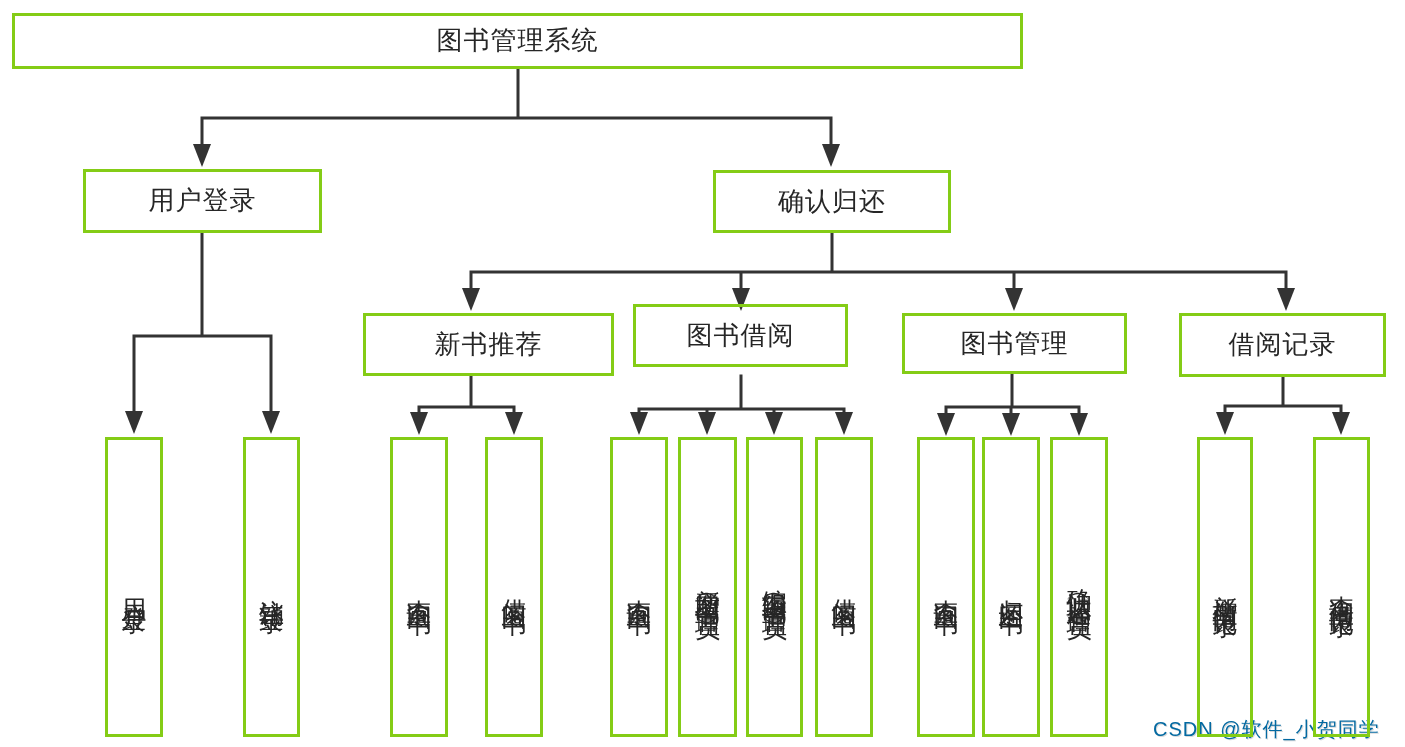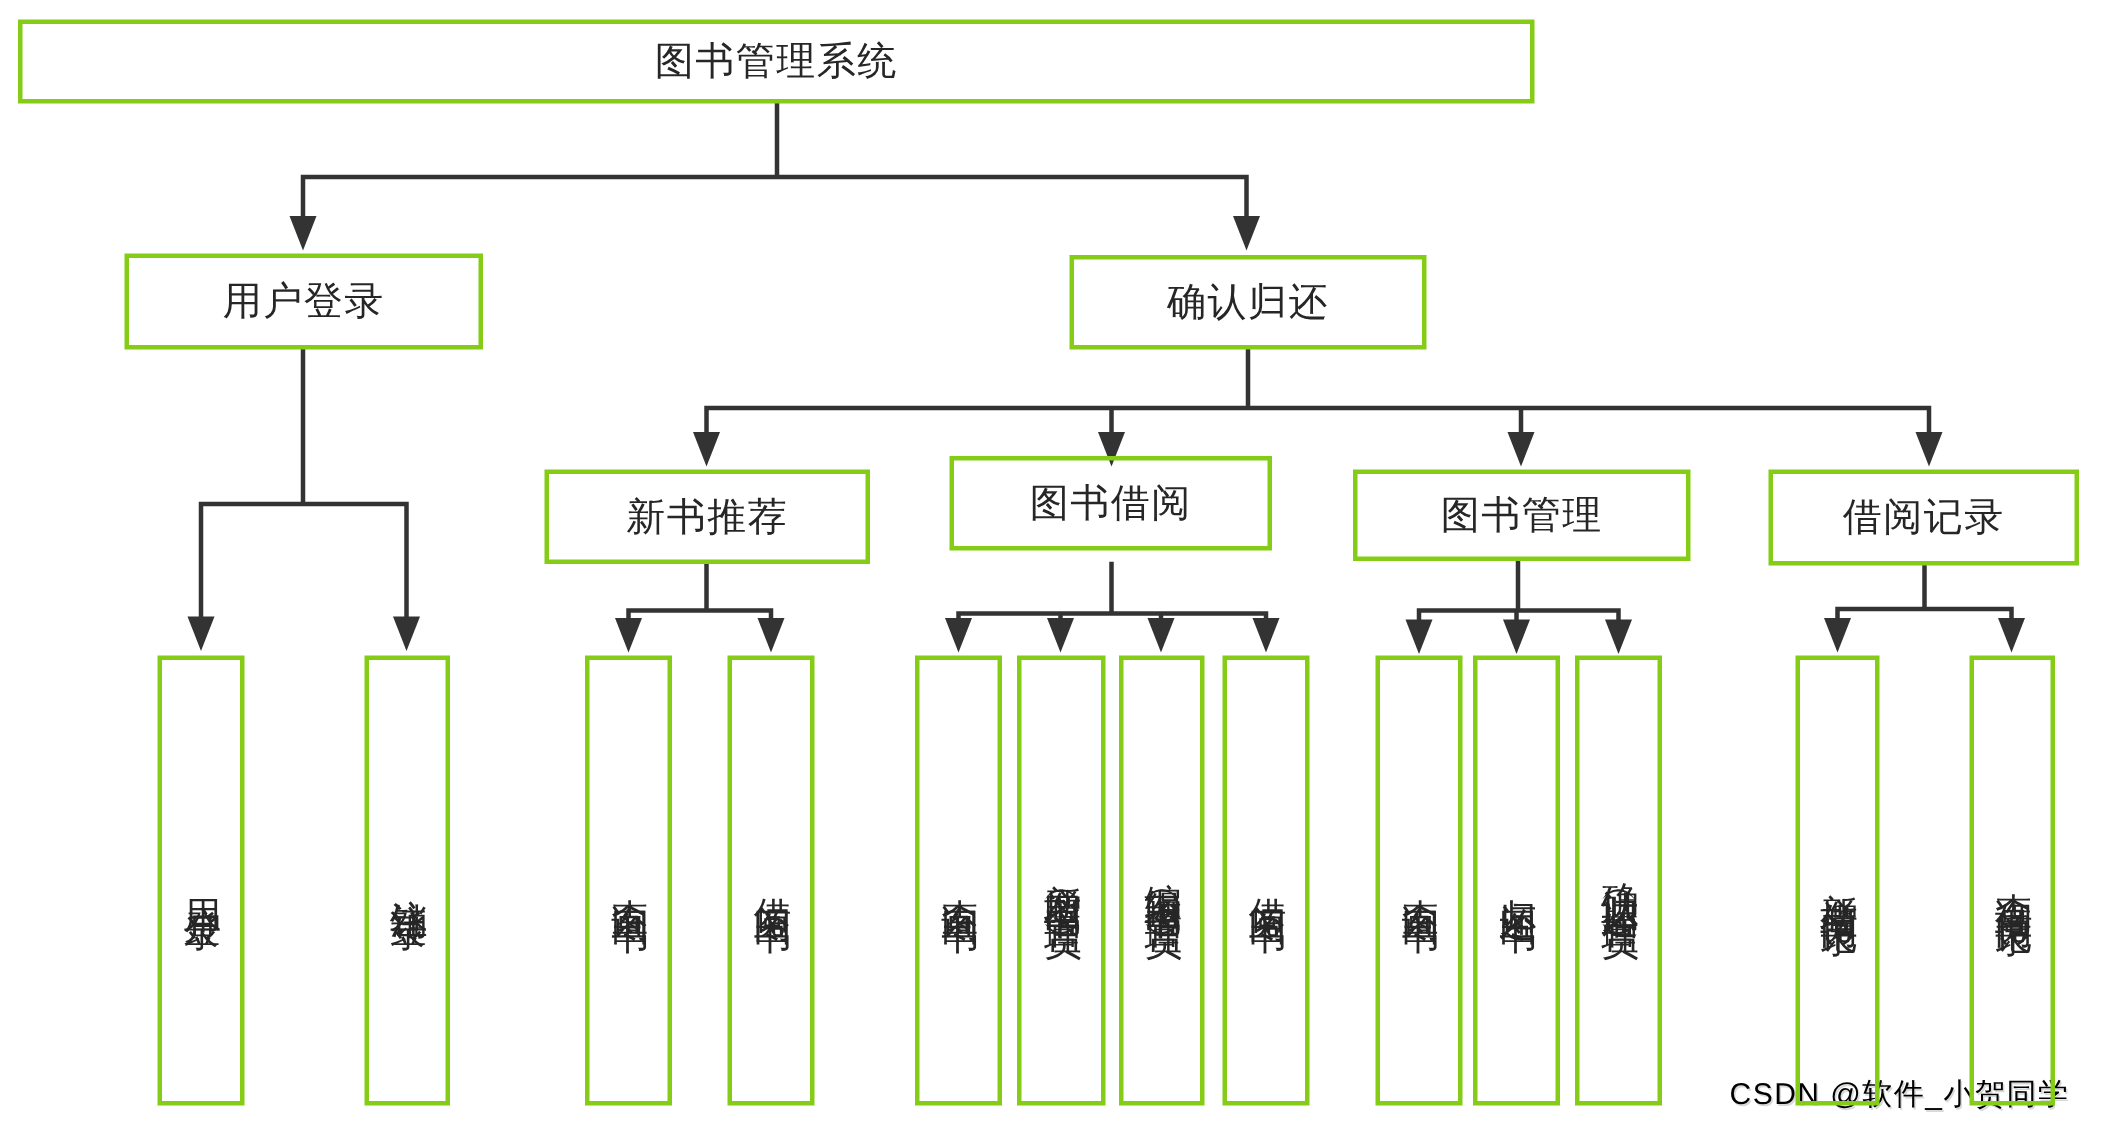--- a/index.html
+++ b/index.html
@@ -12,21 +12,21 @@
     position:absolute;box-sizing:border-box;border:3px solid #84cc16;background:transparent;
     display:flex;align-items:center;justify-content:center;z-index:3;
   }
   .lbl{font-size:26px;color:#262626;letter-spacing:1px;white-space:nowrap;line-height:1.2;}
   .v .lbl{
     writing-mode:vertical-rl;text-orientation:mixed;
     font-size:25px;letter-spacing:4px;line-height:1;white-space:normal;
   }
   .watermark{
     position:absolute;left:1153px;top:716px;z-index:1;
-    font-size:20px;color:#000000;letter-spacing:1px;
+    font-size:20px;color:#0369a1;letter-spacing:1px;
     text-shadow:1px 1px 0 rgba(140,145,150,0.35);
     white-space:nowrap;
   }
 </style>
 </head>
 <body>
 
 <div class="stage">
 
   <svg class="connectors" width="1405" height="747" viewBox="0 0 1405 747">
@@ -66,21 +66,21 @@
     <span class="lbl">图书管理系统</span>
   </div>
 
   <div class="box" style="left:83px;top:169px;width:239px;height:64px">
     <span class="lbl">用户登录</span>
   </div>
   <div class="box" style="left:713px;top:170px;width:238px;height:63px">
     <span class="lbl">确认归还</span>
   </div>
 
-  <div class="box" style="left:363px;top:313px;width:217px;height:63px">
+  <div class="box" style="left:363px;top:313px;width:251px;height:63px">
     <span class="lbl">新书推荐</span>
   </div>
   <div class="box" style="left:633px;top:304px;width:215px;height:63px">
     <span class="lbl">图书借阅</span>
   </div>
   <div class="box" style="left:902px;top:313px;width:225px;height:61px">
     <span class="lbl">图书管理</span>
   </div>
   <div class="box" style="left:1179px;top:313px;width:207px;height:64px">
     <span class="lbl">借阅记录</span>

